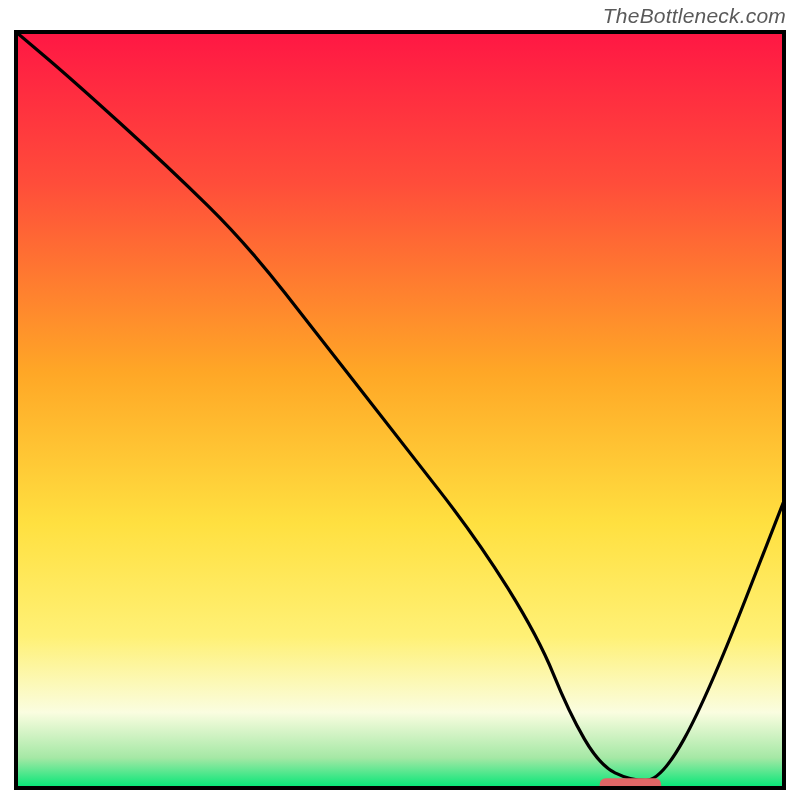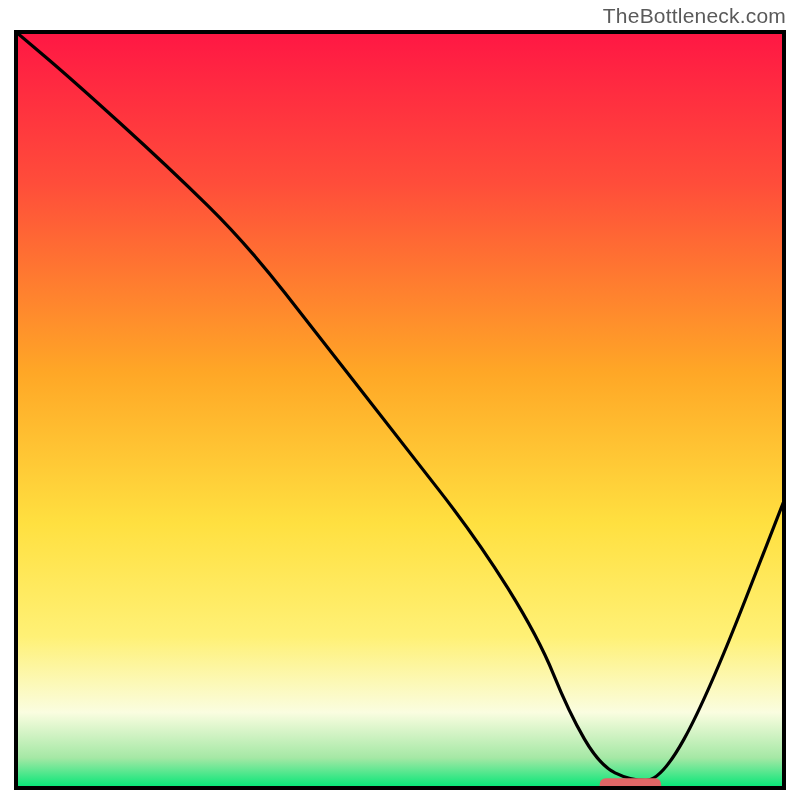--- a/index.html
+++ b/index.html
@@ -12,20 +12,21 @@
     overflow: hidden;
   }
   .watermark {
     position: absolute;
     top: 4px;
     right: 14px;
     font-size: 21px;
     font-weight: 500;
     color: #5a5a5a;
     letter-spacing: 0.2px;
+    font-style: italic;
   }
   .chart-wrap {
     position: absolute;
     left: 14px;
     top: 30px;
     width: 772px;
     height: 760px;
   }
   svg { display: block; }
 </style>

